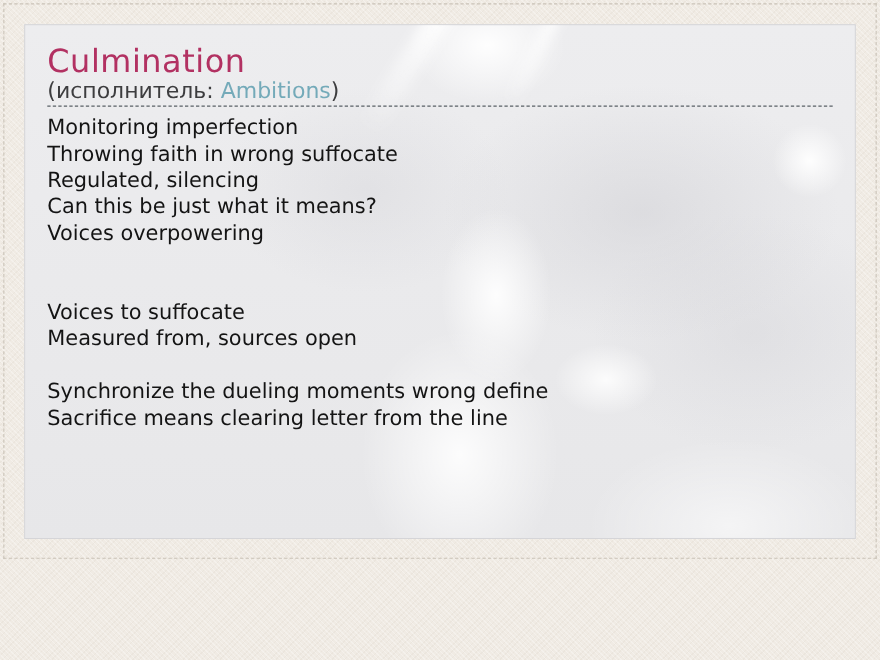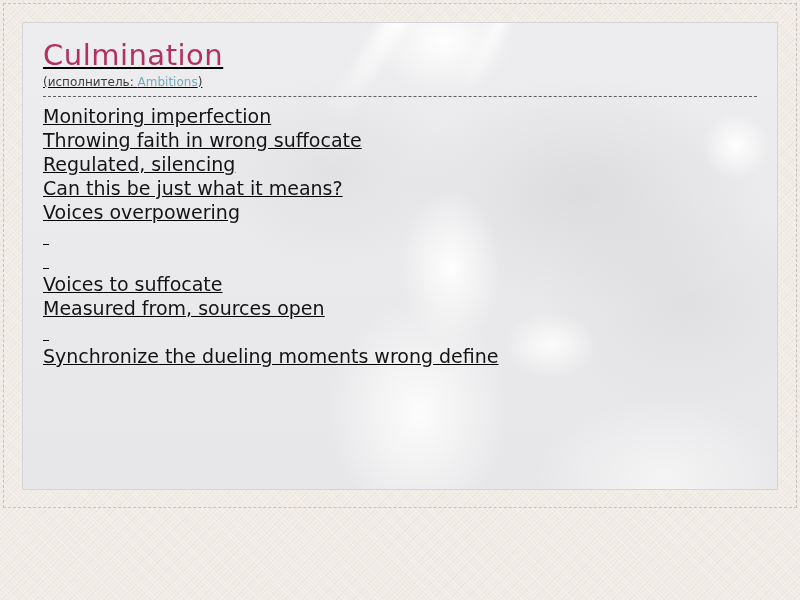--- a/index.html
+++ b/index.html
@@ -47,30 +47,29 @@
     position: absolute;
     background: linear-gradient(to bottom, rgba(255,255,255,0.9), rgba(255,255,255,0));
     filter: blur(5px);
   }
   .streak.s1 { left: 335px; top: -25px; width: 22px; height: 130px; transform: rotate(33deg); }
   .streak.s2 { left: 455px; top: -20px; width: 13px; height: 100px; transform: rotate(27deg); }
   .content {
     position: relative;
     z-index: 1;
     padding: 17px 20px 0 20px;
-    text-decoration: underline;
   }
   .song-title {
     font-size: 29px;
     line-height: 31px;
     font-weight: normal;
     letter-spacing: 0.5px;
   }
   .artist-line {
-    font-size: 12px;
+    font-size: 20px;
     line-height: 19px;
     color: #3d3d3f;
     margin-top: 2px;
   }
   .artist-link { text-decoration: none; cursor: pointer; }
   .divider {
     margin-top: 4px;
     border-bottom: 1px dashed #596066;
     height: 0;
   }
@@ -103,15 +102,16 @@
         <div class="lyric-line">Throwing faith in wrong suffocate</div>
         <div class="lyric-line">Regulated, silencing</div>
         <div class="lyric-line">Can this be just what it means?</div>
         <div class="lyric-line">Voices overpowering</div>
         <div class="lyric-line">&nbsp;</div>
         <div class="lyric-line">&nbsp;</div>
         <div class="lyric-line">Voices to suffocate</div>
         <div class="lyric-line">Measured from, sources open</div>
         <div class="lyric-line">&nbsp;</div>
         <div class="lyric-line">Synchronize the dueling moments wrong define</div>
+        <div class="lyric-line">Sacrifice means clearing letter from the line</div>
       </div>
   </div>
 </div>
 
 </body></html>

